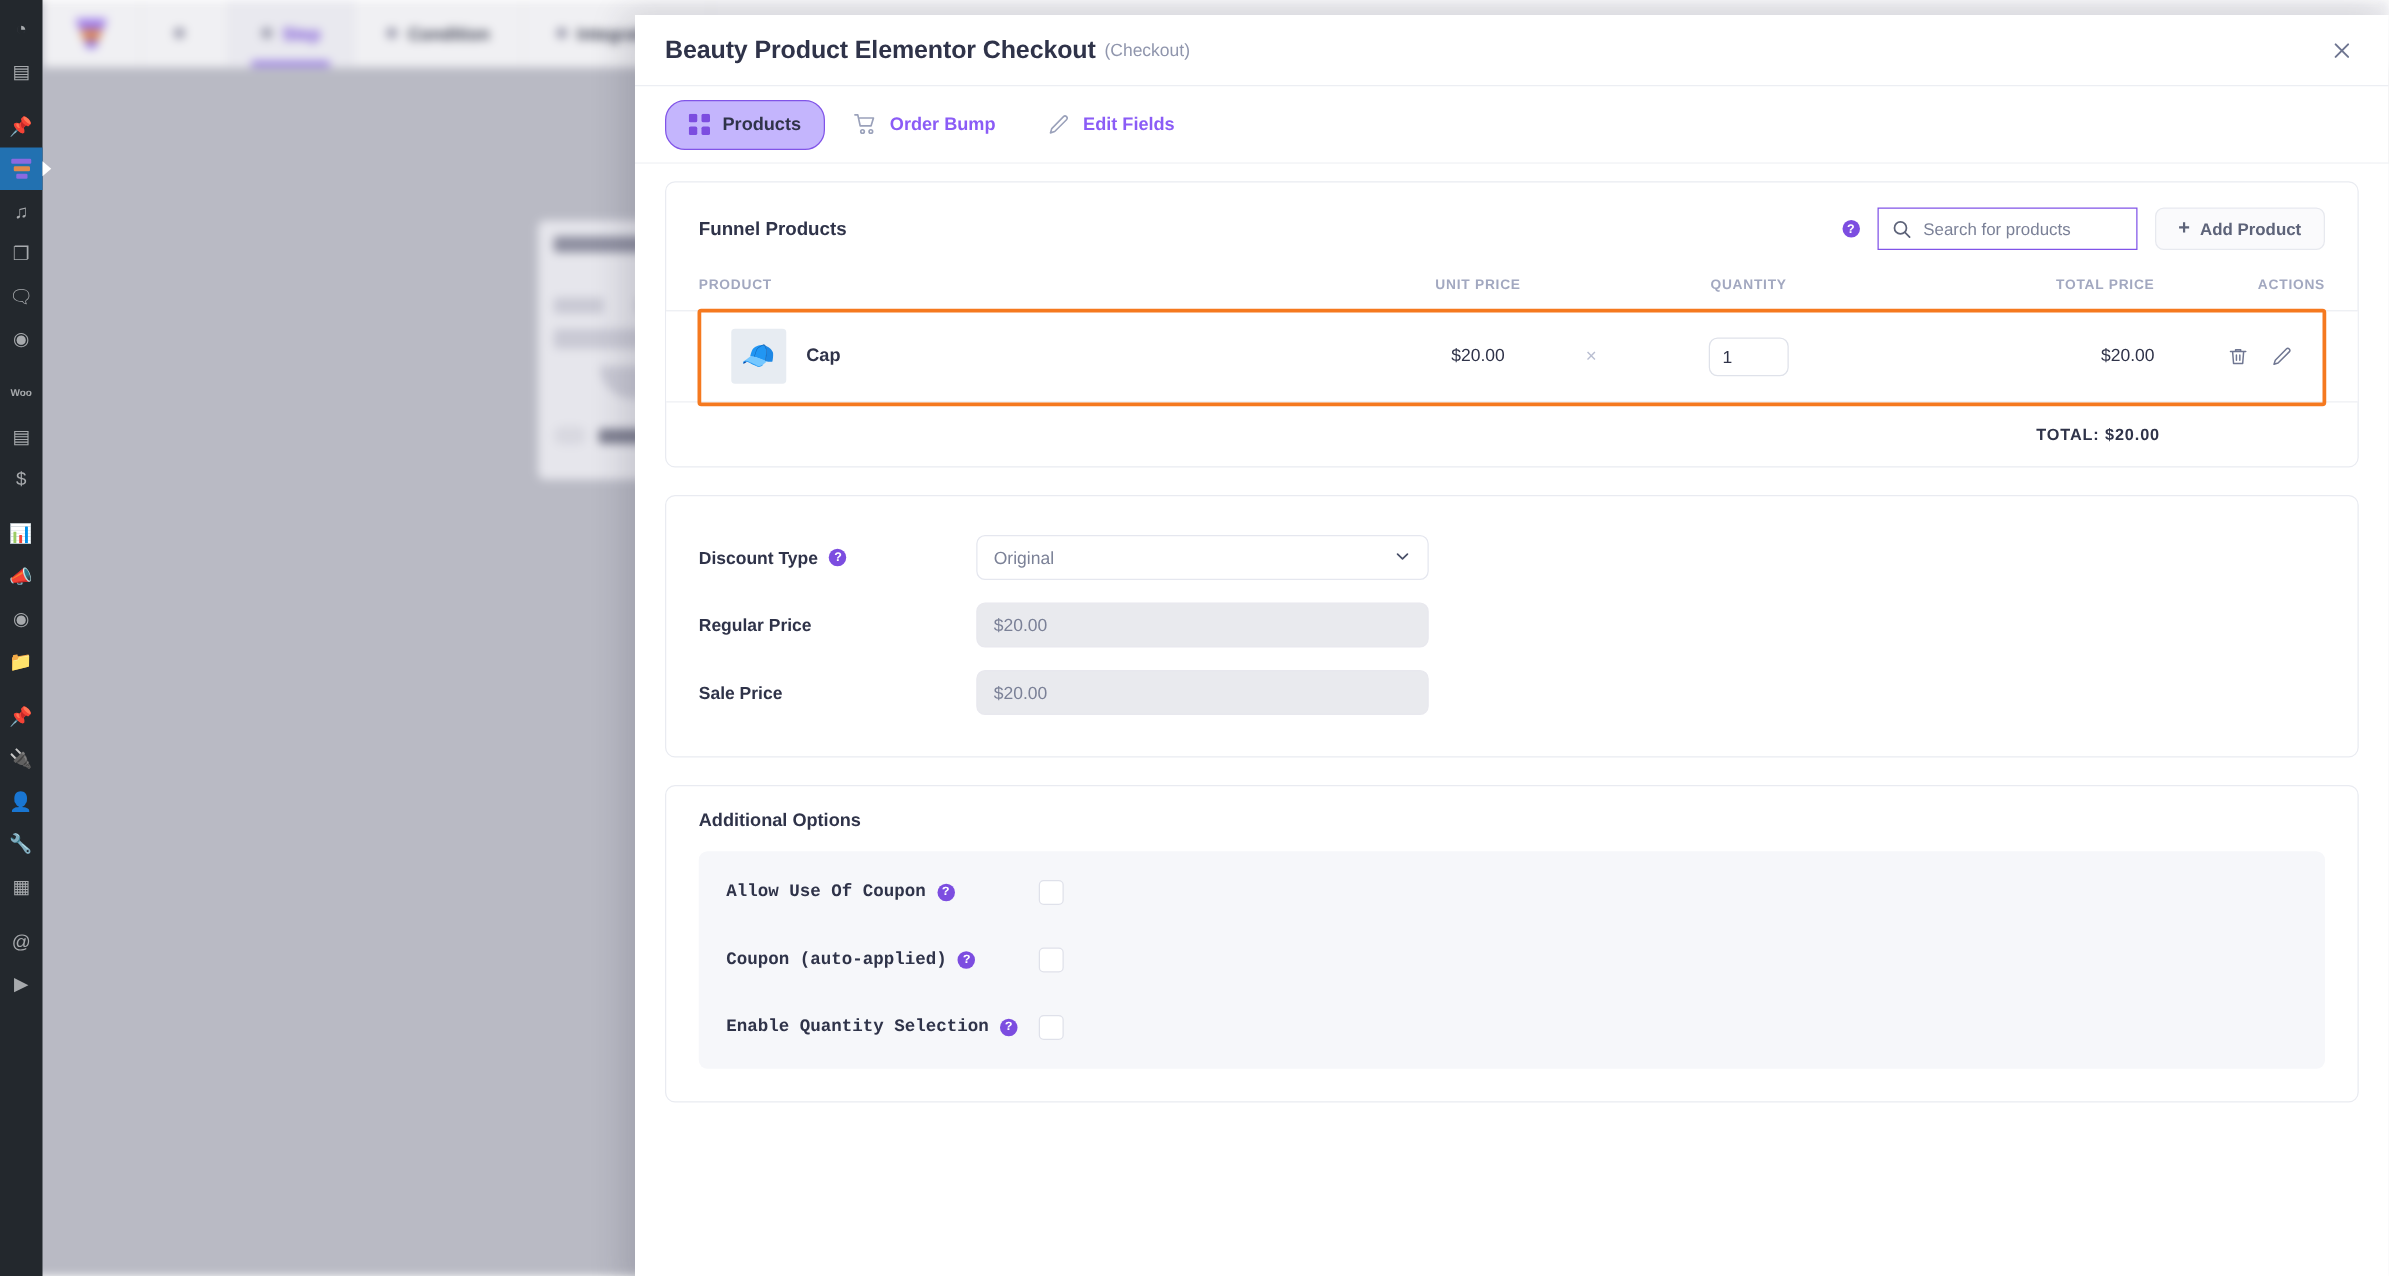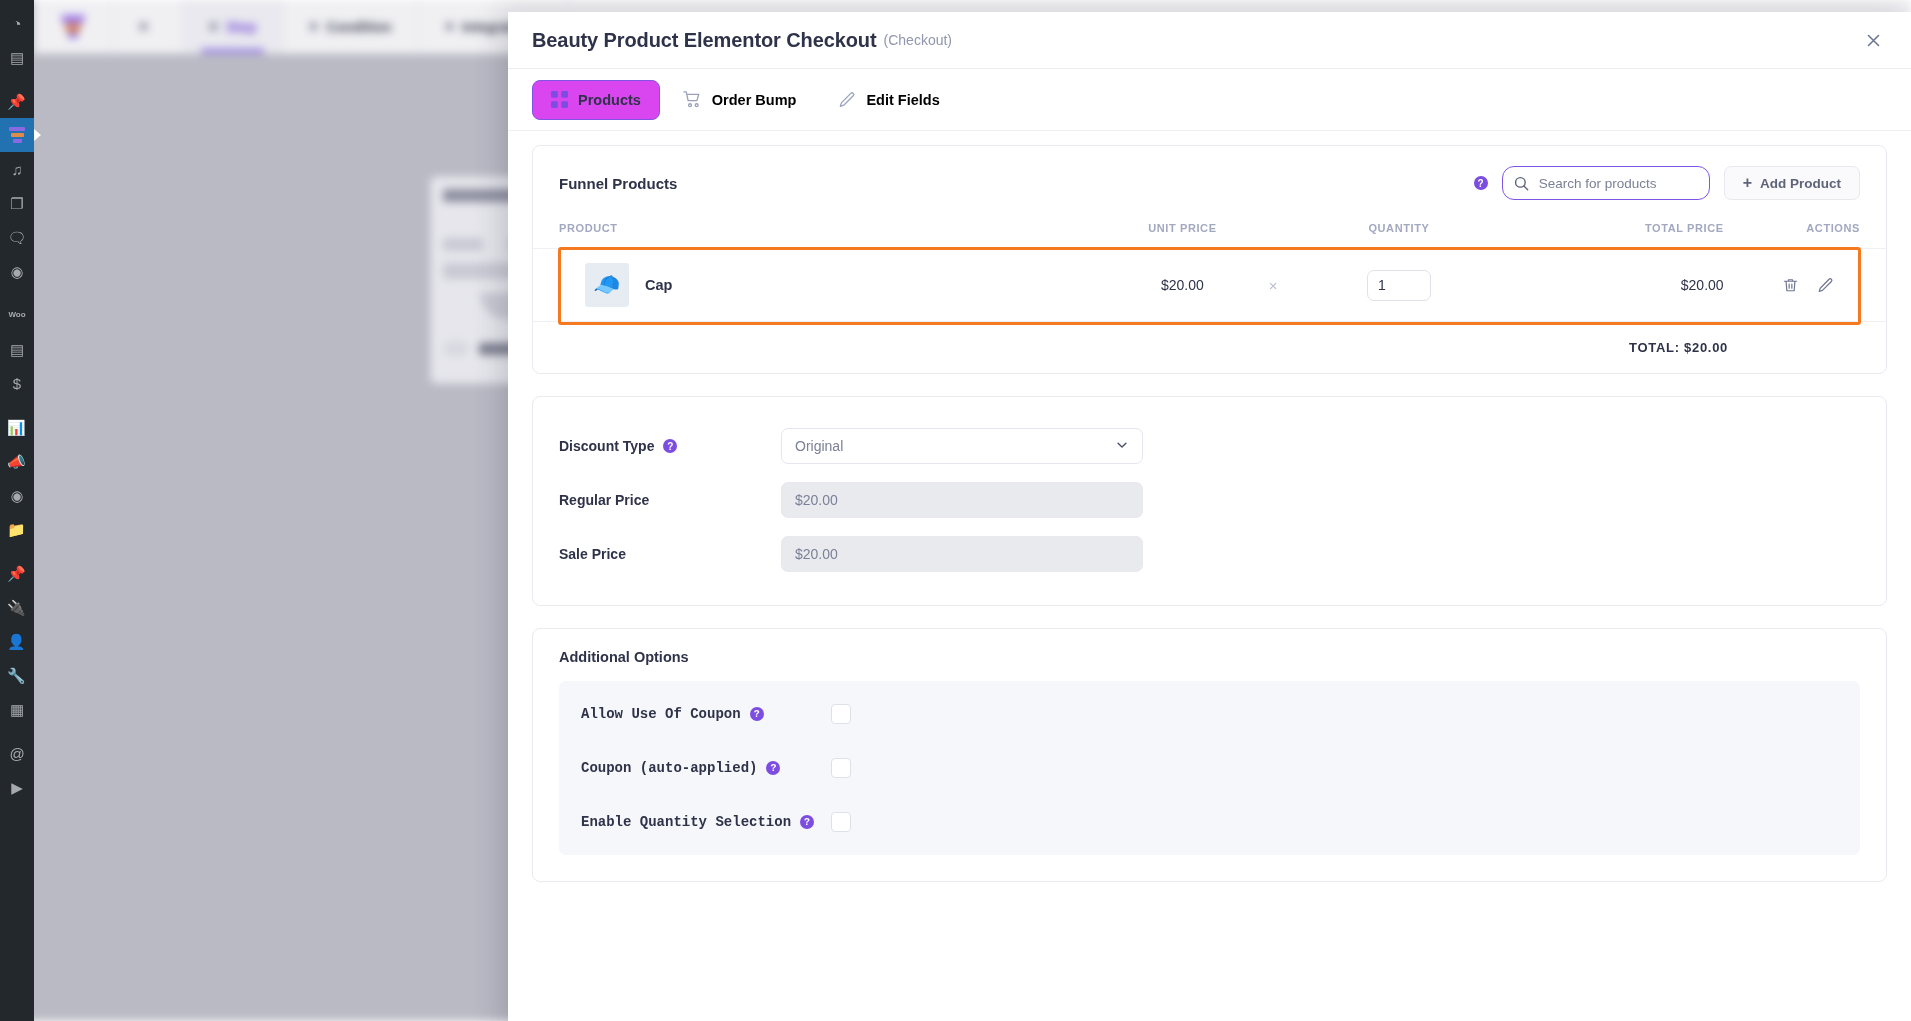--- a/index.html
+++ b/index.html
@@ -86,25 +86,25 @@
     color: #6f7691; cursor: pointer;
   }
 
   #tabs-bar {
     height: 62px; display: flex; align-items: center; gap: 4px;
     padding: 0 24px; border-bottom: 1px solid #eef0f4;
   }
   .tab {
     display: flex; align-items: center; gap: 10px;
     height: 40px; padding: 0 18px; border-radius: 8px;
-    font-size: 14.5px; font-weight: 700; color: #000000;
+    font-size: 14.5px; font-weight: 700; color: #8b5cf6;
     border: 1px solid transparent; cursor: pointer; background: transparent;
   }
   .tab .tico { display: flex; align-items: center; color: #9aa1ba; }
-  .tab.active { color: #2f3349; border-color: #8154e8; background: #d946ef; }
+  .tab.active { color: #2f3349; border-color: #8154e8; background: #c4b5fd; border-radius: 16px; }
   .tab.active .tico { color: #7c4de0; }
 
   #modal-body {
     height: calc(1021px - 57px - 62px);
     overflow: hidden;
     background: #ffffff;
     padding: 14px 24px 0 24px;
   }
 
   .panel {
@@ -118,21 +118,21 @@
   }
   #fp-title { font-size: 15px; font-weight: 700; color: #2f3349; }
   .help-dot {
     width: 14px; height: 14px; border-radius: 50%;
     background: #7c4de0; color: #fff; font-size: 10px; font-weight: 700;
     display: inline-flex; align-items: center; justify-content: center;
     flex: 0 0 auto;
   }
   #fp-help { margin-left: auto; margin-right: 14px; }
   #search-wrap {
-    width: 208px; height: 34px; border: 1px solid #8154e8; border-radius: 12px;
+    width: 208px; height: 34px; border: 1px solid #8154e8; border-radius: 0;
     display: flex; align-items: center; gap: 8px; padding: 0 11px;
     background: #fff;
   }
   #search-input {
     border: 0; outline: none; font-size: 13.5px; color: #3b4159;
     width: 100%; background: transparent; font-family: inherit;
   }
   #search-input::placeholder { color: #7b8197; }
   #add-product-btn {
     margin-left: 14px; height: 34px; padding: 0 18px;

